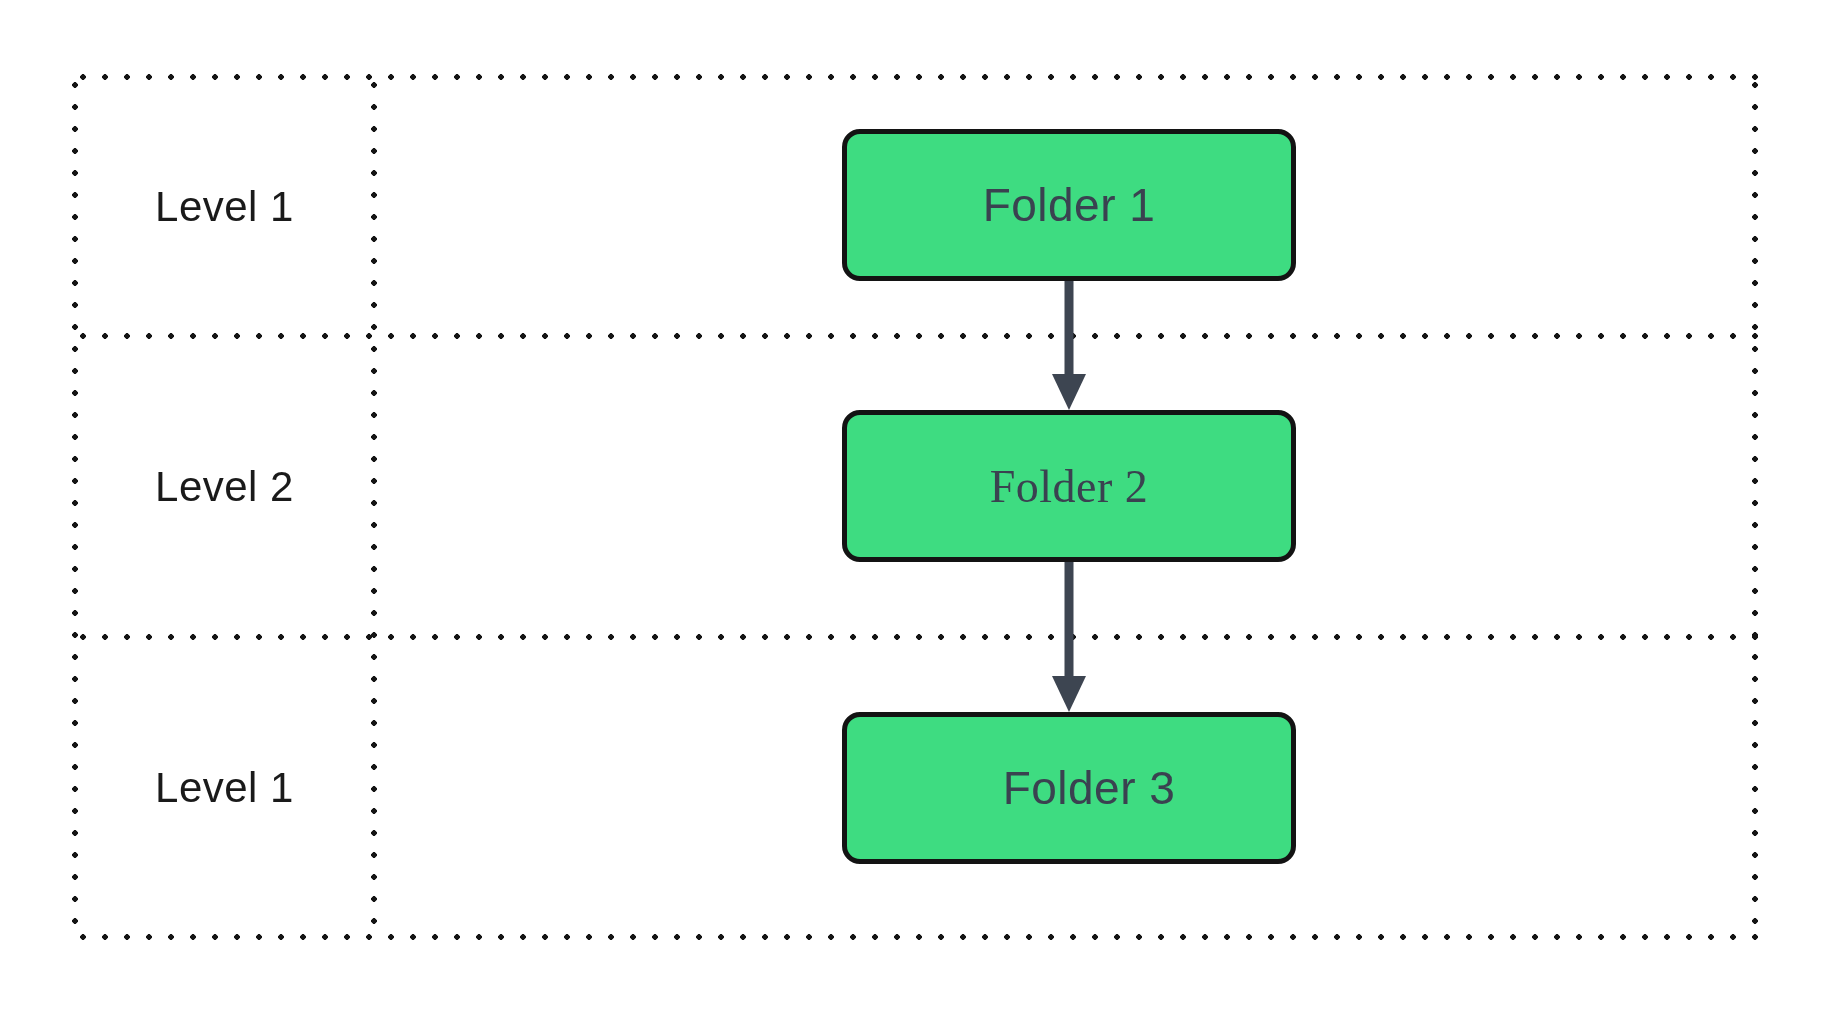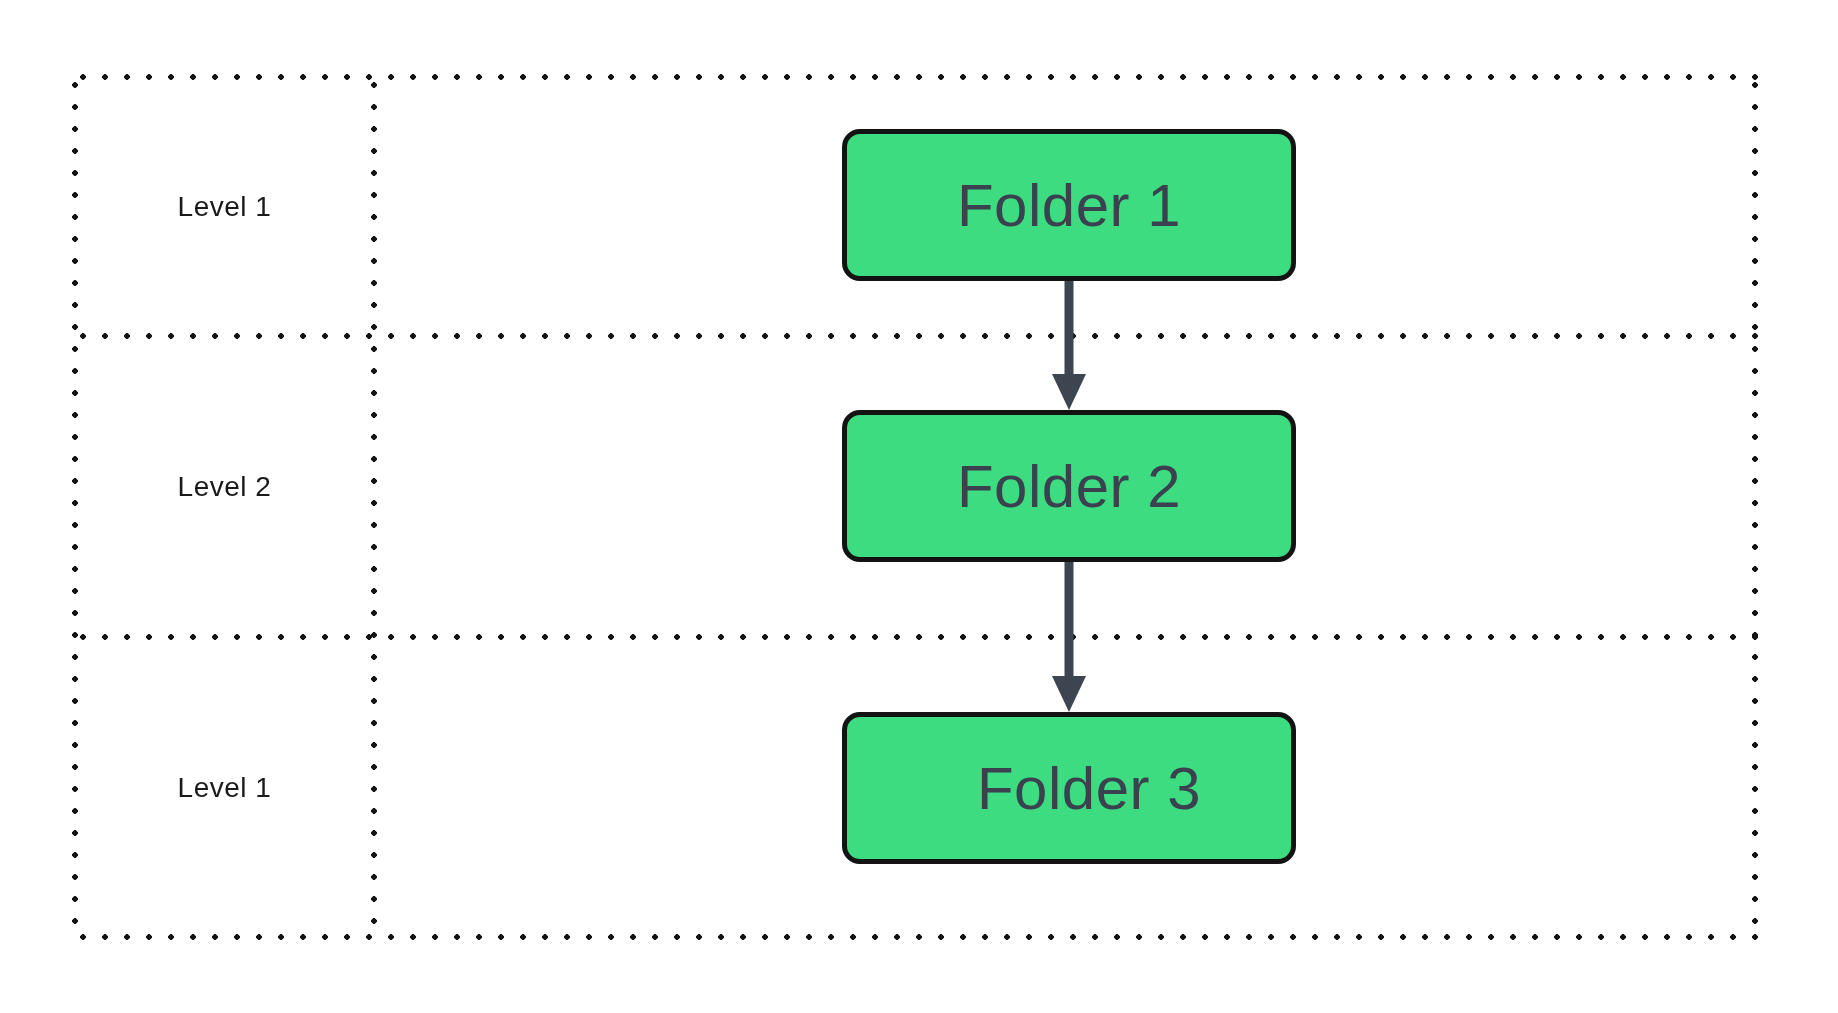--- a/index.html
+++ b/index.html
@@ -26,34 +26,34 @@
   }
   .dline-v{
     position:absolute;width:6px;
     background-image:radial-gradient(circle, var(--dots) 2.6px, transparent 3px);
     background-size:6px 22px;background-repeat:repeat-y;background-position:center top;
   }
   .level-label{
     position:absolute;left:75px;width:299px;
     transform:translateY(-50%);
     text-align:center;
-    font-size:28px;line-height:1.2;
+    font-size:42px;line-height:1.2;
     color:var(--level-text);
     letter-spacing:0.5px;
   }
   .node{
     position:absolute;left:842px;width:454px;height:152px;
     box-sizing:border-box;
     background:var(--node-fill);
     border:5px solid var(--node-border);
     border-radius:18px;
     display:flex;align-items:center;justify-content:center;
   }
   .node-label{
-    font-size:60px;color:var(--node-text);letter-spacing:0.5px;
+    font-size:46px;color:var(--node-text);letter-spacing:0.5px;
   }
   .edge{position:absolute;}
   .edge .shaft{
     position:absolute;left:50%;transform:translateX(-50%);
     top:0;width:9px;background:var(--arrow);
   }
   .edge .head{
     position:absolute;left:50%;transform:translateX(-50%);
     width:0;height:0;
     border-left:17px solid transparent;
@@ -85,20 +85,20 @@
   </div>
 
   <div class="edge" style="left:1052px;top:562px;width:34px;height:150px;">
     <div class="shaft" style="height:117px;"></div>
     <div class="head" style="top:114px;"></div>
   </div>
 
   <div class="node" style="top:129px;">
     <span class="node-label">Folder 1</span>
   </div>
-  <div class="node" style="top:410px;">
+  <div class="node" style="top:410px;font-family:Liberation Serif, serif;">
     <span class="node-label">Folder 2</span>
   </div>
   <div class="node" style="top:712px;padding-left:40px;">
     <span class="node-label">Folder 3</span>
   </div>
 
 </div>
 
 </body></html>

